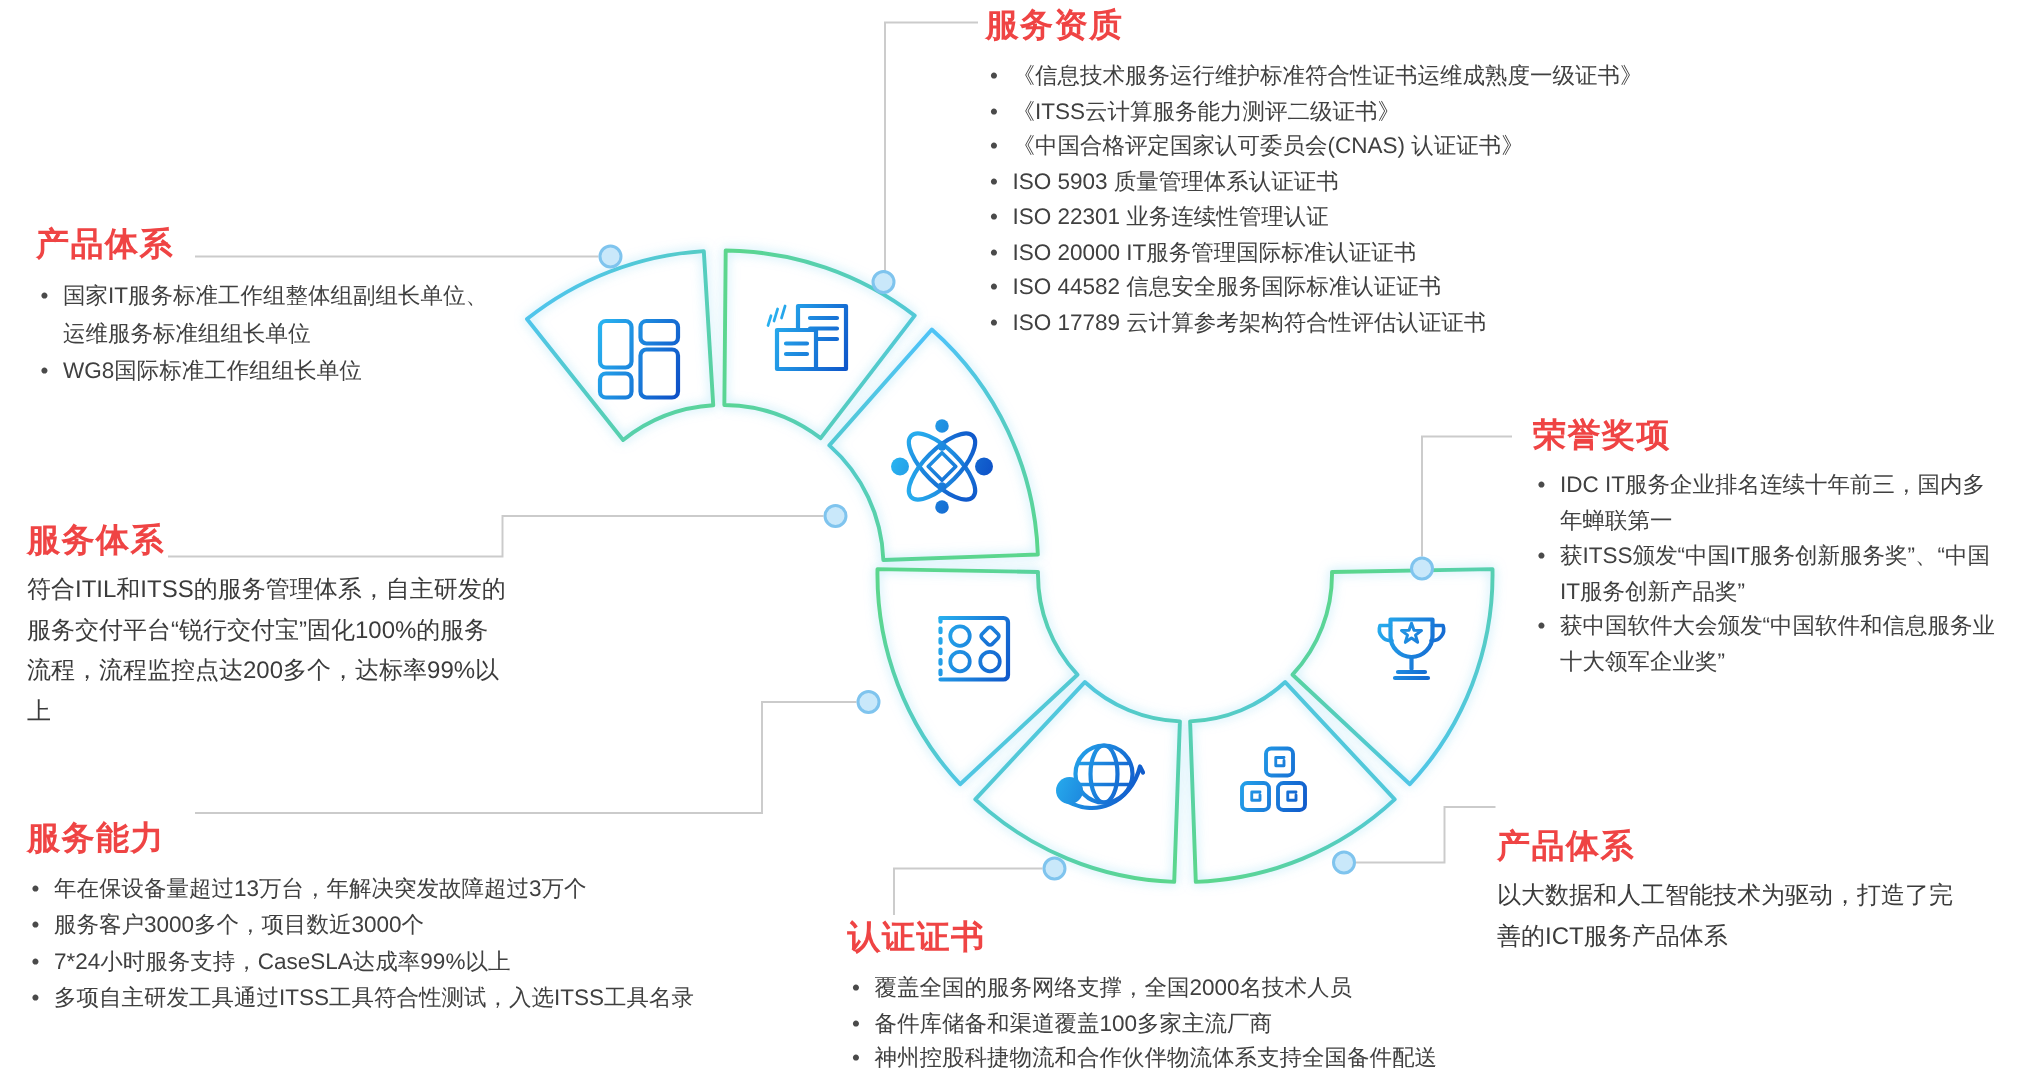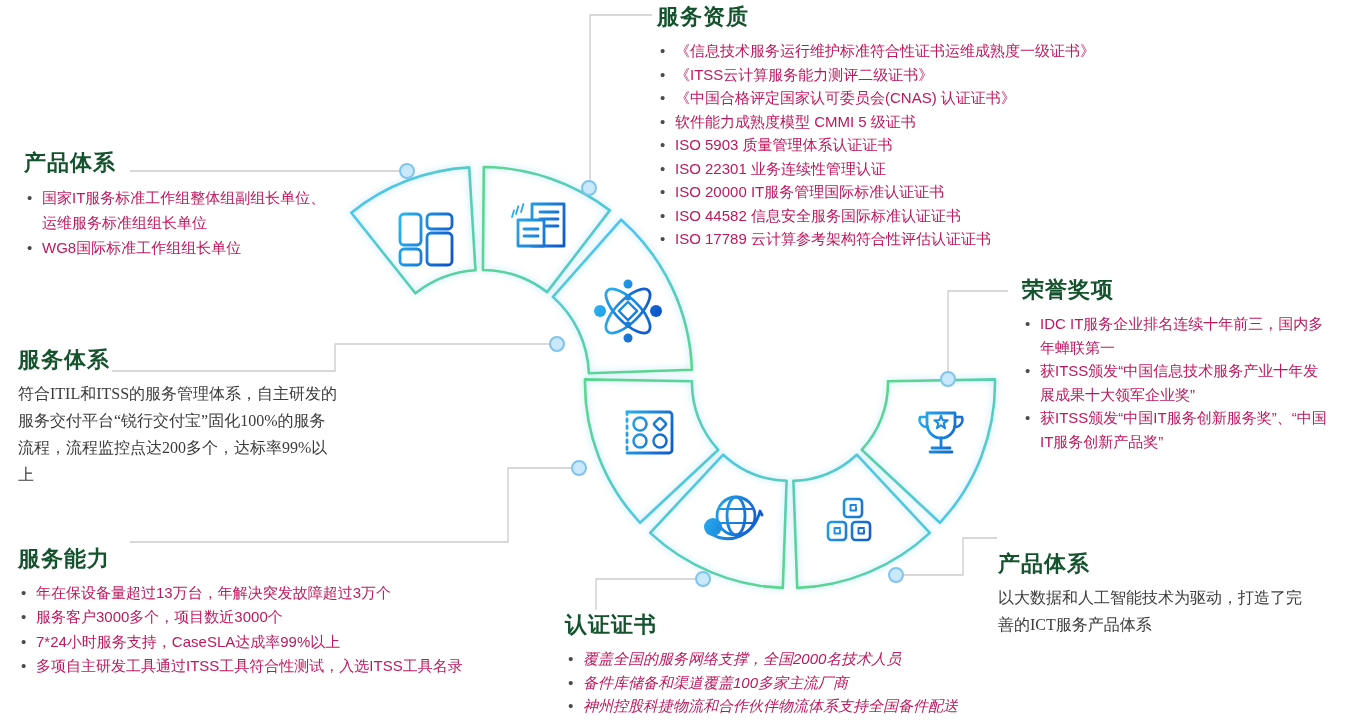--- a/index.html
+++ b/index.html
@@ -1,27 +1,27 @@
 <!DOCTYPE html>
 <html><head>
 <meta charset="utf-8">
 <style>
   html,body{margin:0;padding:0;background:#ffffff;}
   body{font-family:"Liberation Sans","DejaVu Sans",sans-serif;}
   #stage{position:relative;width:1352px;height:721px;overflow:hidden;background:#fff;}
   #wheel-svg{position:absolute;left:0;top:0;}
   .seg{filter:drop-shadow(0 0 3.5px rgba(110,205,240,.55));}
   .section{position:absolute;}
-  .section h2{margin:0;font-size:22px;font-weight:700;color:#14532d;letter-spacing:1px;line-height:26px;}
-  .section ul{list-style:none;margin:9px 0 0 0;padding:0;color:#be185d;font-size:15px;}
+  .section h2{margin:0;font-size:22px;font-weight:700;color:#ef4444;letter-spacing:1px;line-height:26px;}
+  .section ul{list-style:none;margin:9px 0 0 0;padding:0;color:#404040;font-size:15px;}
   .section li{position:relative;padding-left:18px;line-height:23.5px;}
   .section li::before{content:"•";position:absolute;left:3px;top:0;color:#4a4a4a;}
-  .section p{margin:7px 0 0 0;color:#3b3b3b;font-size:16px;line-height:27px;font-family:Liberation Serif, serif;}
+  .section p{margin:7px 0 0 0;color:#3b3b3b;font-size:16px;line-height:27px;}
   .wide li{line-height:24.3px;}
-  .net li{line-height:23.6px;font-style:italic;}
+  .net li{line-height:23.6px;}
   .nat li{line-height:25px;}
 </style>
 </head>
 <body>
 
 <div id="stage">
 
   <svg id="wheel-svg" width="1352" height="721" viewBox="0 0 1352 721">
     <defs>
       <linearGradient id="ig" gradientUnits="userSpaceOnUse" x1="-30" y1="-12" x2="30" y2="12">
@@ -156,21 +156,20 @@
         <li>WG8国际标准工作组组长单位</li>
       </ul>
   </div>
 
   <div class="section" style="left:657px;top:4px;width:645px">
     <h2>服务资质</h2>
     <ul>
         <li>《信息技术服务运行维护标准符合性证书运维成熟度一级证书》</li>
         <li>《ITSS云计算服务能力测评二级证书》</li>
         <li>《中国合格评定国家认可委员会(CNAS) 认证证书》</li>
-        <li>软件能力成熟度模型 CMMI 5 级证书</li>
         <li>ISO 5903 质量管理体系认证证书</li>
         <li>ISO 22301 业务连续性管理认证</li>
         <li>ISO 20000 IT服务管理国际标准认证证书</li>
         <li>ISO 44582 信息安全服务国际标准认证证书</li>
         <li>ISO 17789 云计算参考架构符合性评估认证证书</li>
       </ul>
   </div>
 
   <div class="section" style="left:18px;top:347px;width:322px">
     <h2>服务体系</h2>
@@ -184,22 +183,22 @@
         <li>服务客户3000多个，项目数近3000个</li>
         <li>7*24小时服务支持，CaseSLA达成率99%以上</li>
         <li>多项自主研发工具通过ITSS工具符合性测试，入选ITSS工具名录</li>
       </ul>
   </div>
 
   <div class="section" style="left:1022px;top:277px;width:308px">
     <h2>荣誉奖项</h2>
     <ul>
         <li>IDC IT服务企业排名连续十年前三，国内多年蝉联第一</li>
-        <li>获ITSS颁发“中国信息技术服务产业十年发展成果十大领军企业奖”</li>
         <li>获ITSS颁发“中国IT服务创新服务奖”、“中国IT服务创新产品奖”</li>
+        <li>获中国软件大会颁发“中国软件和信息服务业十大领军企业奖”</li>
       </ul>
   </div>
 
   <div class="section" style="left:998px;top:551px;width:316px">
     <h2>产品体系</h2>
     <p>以大数据和人工智能技术为驱动，打造了完善的ICT服务产品体系</p>
   </div>
 
   <div class="section net" style="left:565px;top:612px;width:530px">
     <h2>认证证书</h2>

